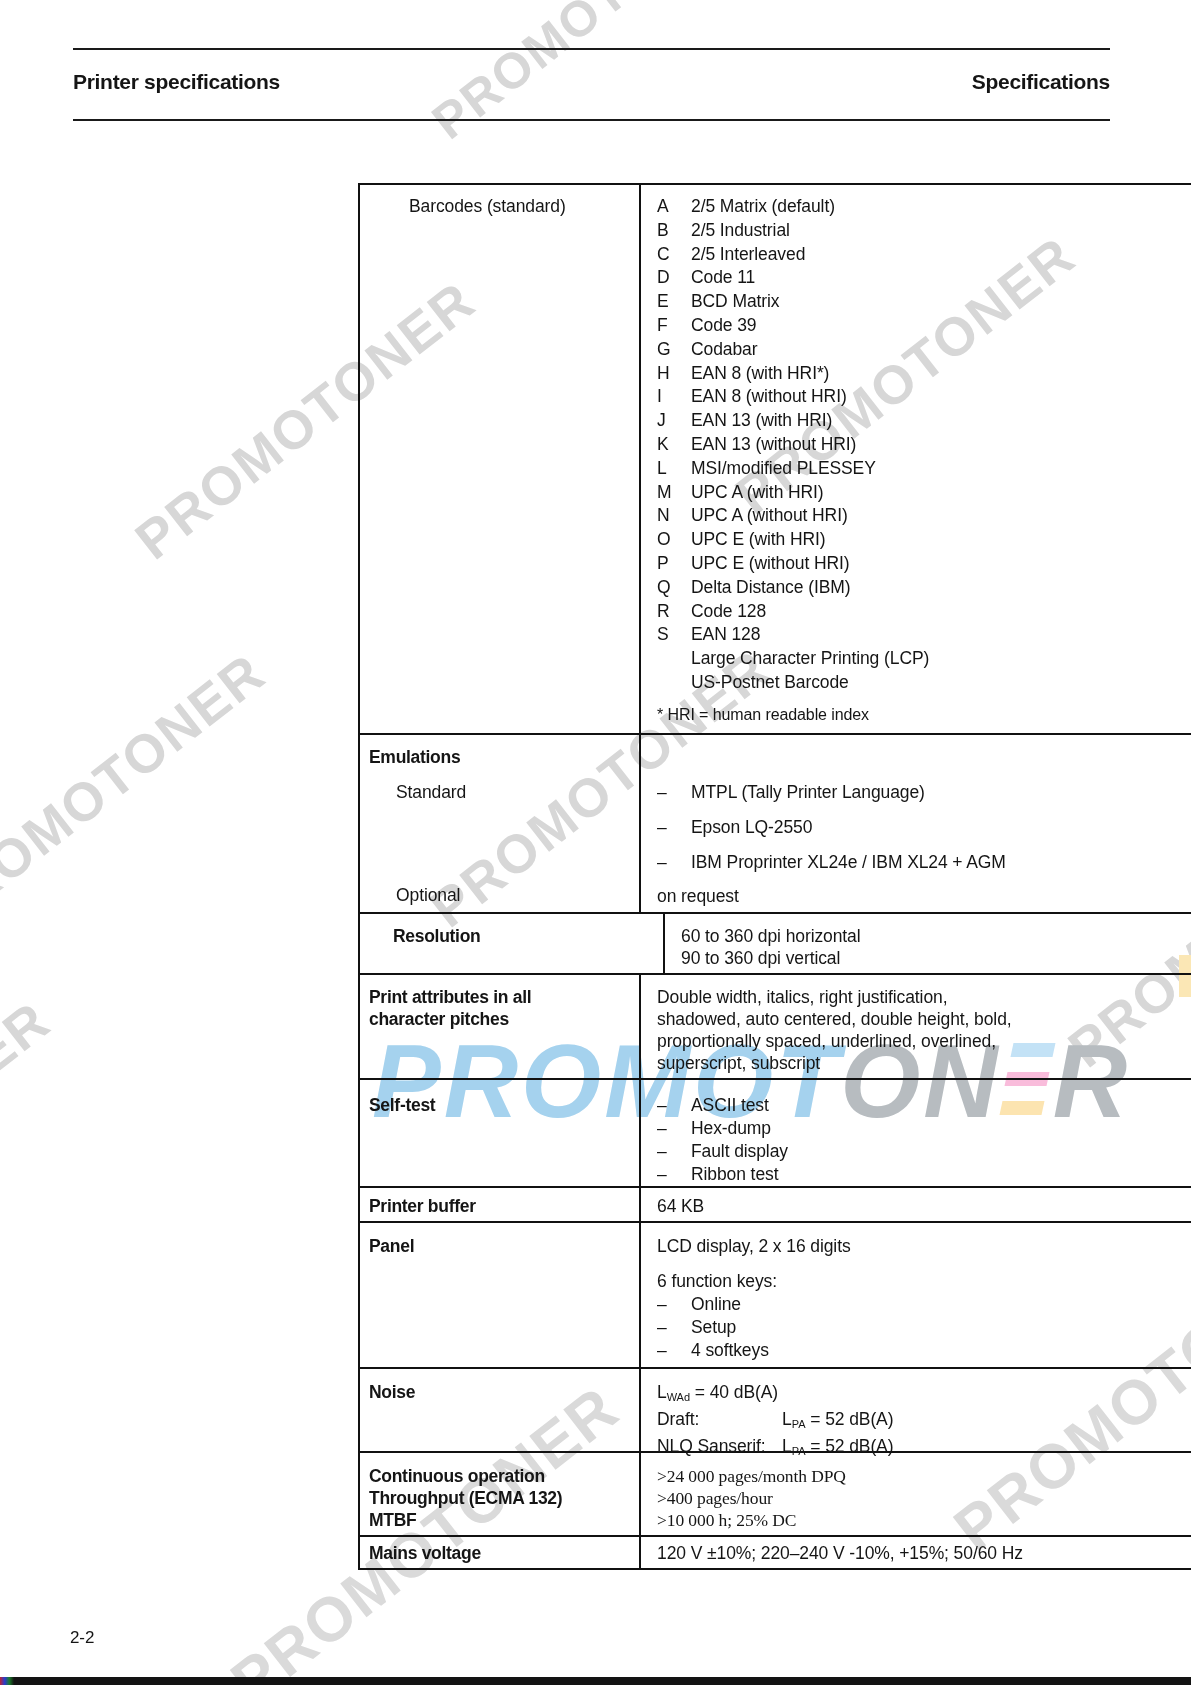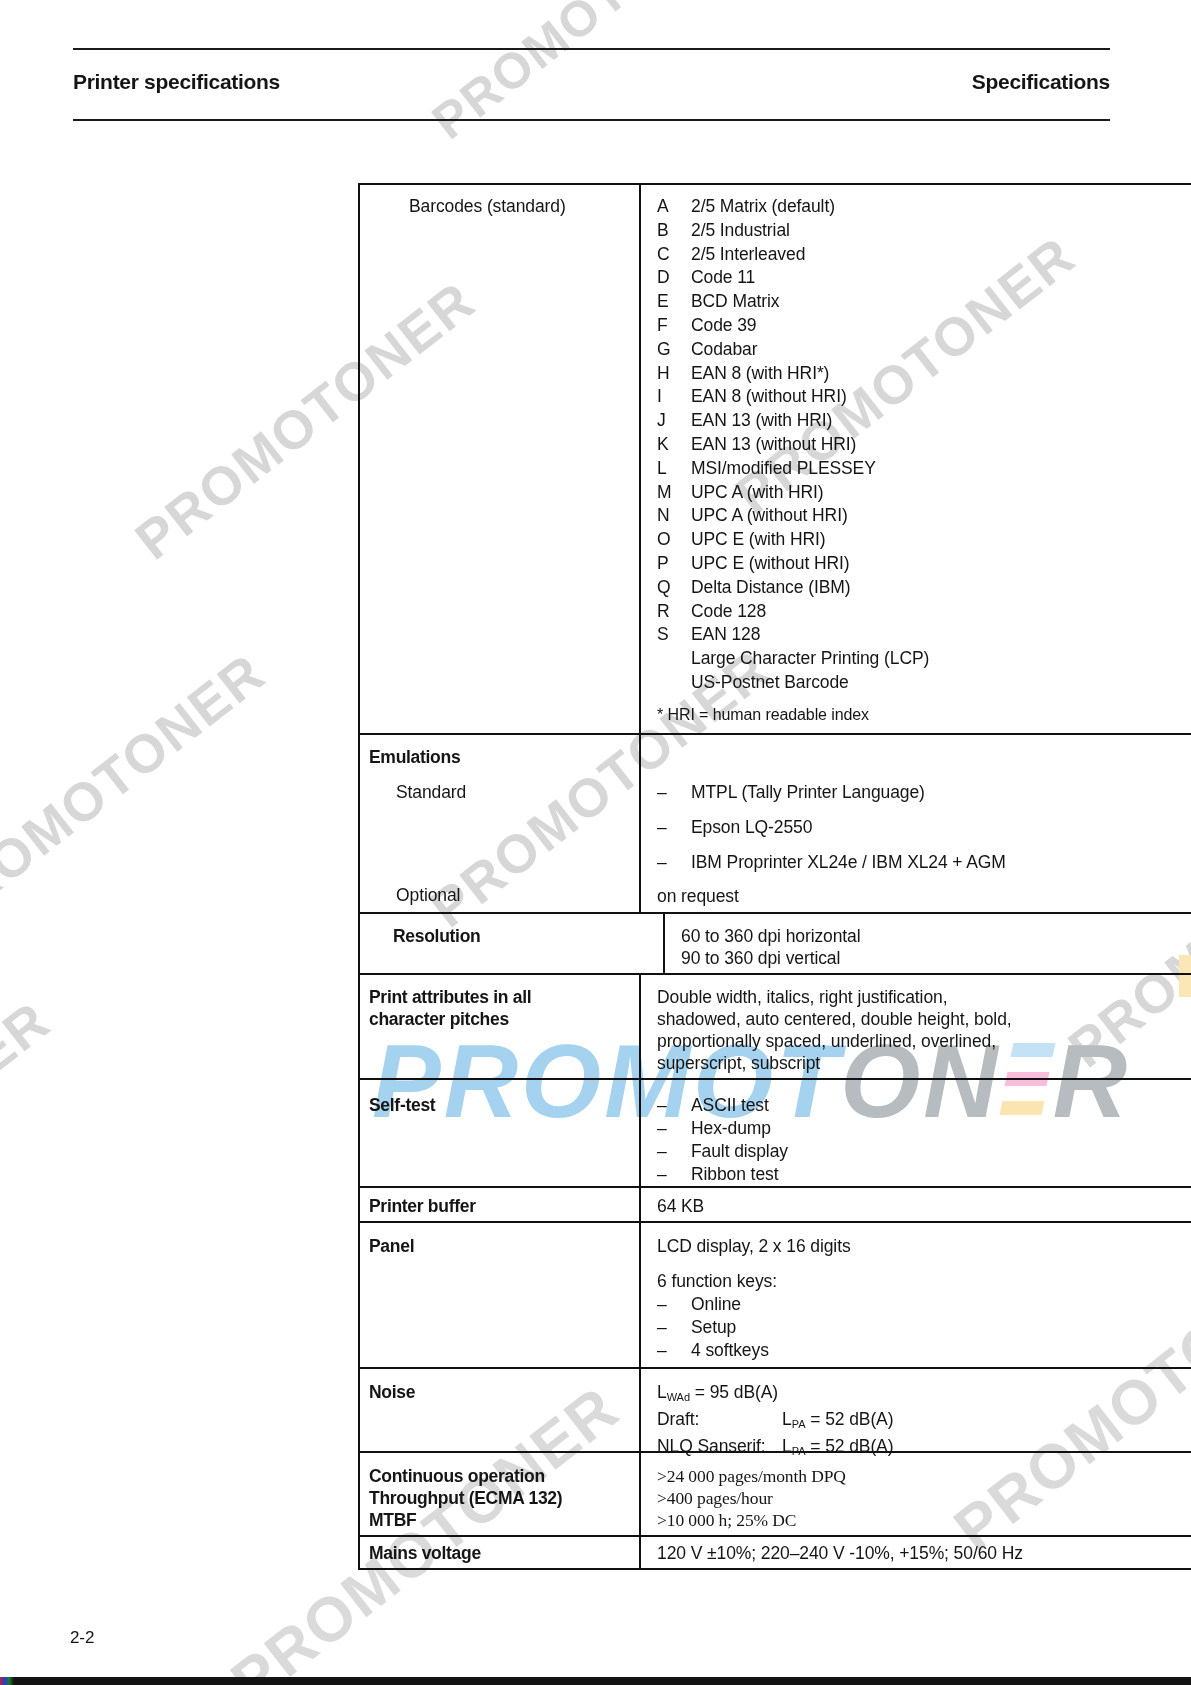--- a/index.html
+++ b/index.html
@@ -193,21 +193,21 @@
           <div class="lh23"><span class="dash">–</span><span>Setup</span></div>
           <div class="lh23"><span class="dash">–</span><span>4 softkeys</span></div>
         </div>
       </div>
 
       <div class="trow" style="height:84px;">
         <div class="cl" style="padding-top:12px;">
           <div class="b lh22">Noise</div>
         </div>
         <div class="cr" style="padding-top:12px;">
-          <div class="lh22"><span>L</span><sub>WAd</sub><span> = 95 dB(A)</span></div>
+          <div class="lh22"><span>L</span><sub>WAd</sub><span> = 40 dB(A)</span></div>
           <div class="lh22"><span class="noise-lbl">Draft:</span><span>L</span><sub>PA</sub><span> = 52 dB(A)</span></div>
           <div class="lh22"><span class="noise-lbl">NLQ Sanserif:</span><span>L</span><sub>PA</sub><span> = 52 dB(A)</span></div>
         </div>
       </div>
 
       <div class="trow" style="height:84px;">
         <div class="cl" style="padding-top:12px;">
           <div class="b lh22">Continuous operation</div>
           <div class="b lh22">Throughput (ECMA 132)</div>
           <div class="b lh22">MTBF</div>

